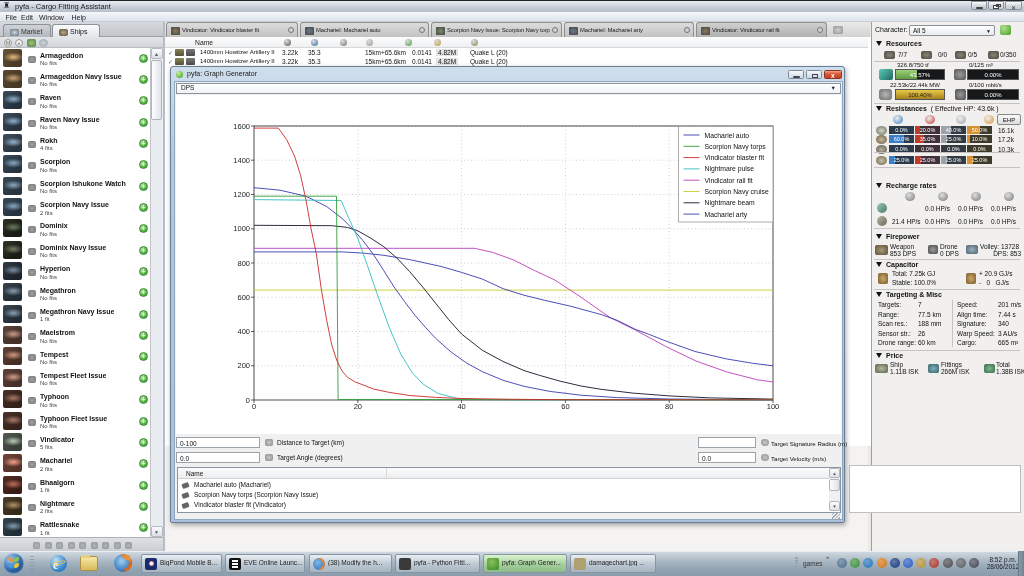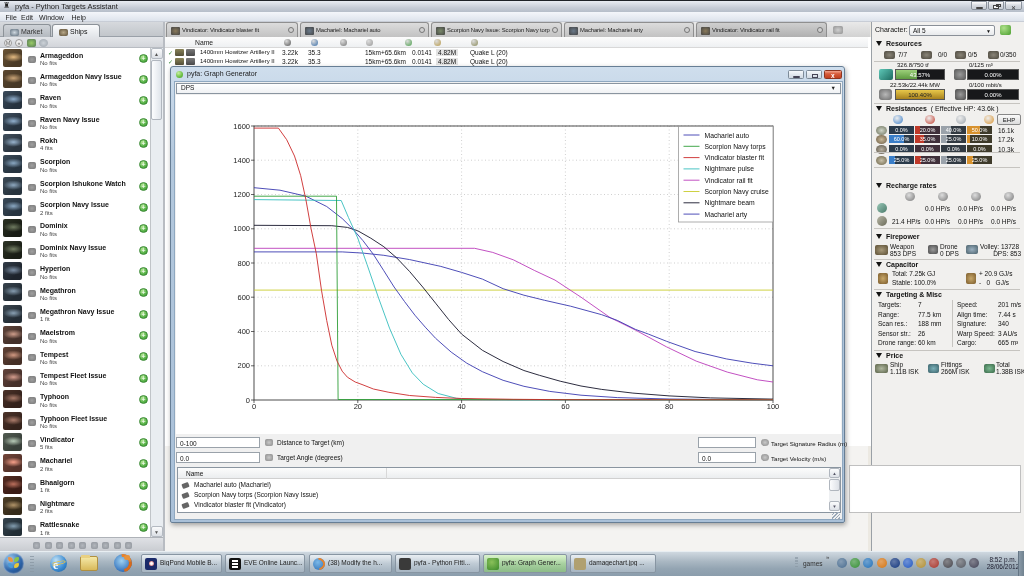--- a/index.html
+++ b/index.html
@@ -82,21 +82,21 @@
 .tbtn { top:553.5px; height:19px; border:1px solid #8795a2; border-radius:2px;
   background:linear-gradient(rgba(245,249,252,.75), rgba(215,224,232,.55) 50%, rgba(190,202,213,.5));
   font-size:6.5px; color:#222; }
 .tbicon { position:absolute; left:3px; top:3px; width:12px; height:12px; border-radius:2px; }
 .trayicon { top:558px; width:10px; height:10px; border-radius:50%; }
 </style>
 </head>
 <body>
 
 <div class="abs" id="titlebar"></div>
-<div class="abs" id="titletext">pyfa - Python Targets Assistant</div>
+<div class="abs" id="titletext">pyfa - Cargo Fitting Assistant</div>
 <div class="abs" style="left:3px;top:2px;width:9px;height:8px;font-size:8px;line-height:8px;color:#222;">♜</div>
 <div class="abs winbtn" style="left:971px;width:16px;">
     <div class="abs" style="left:4px;top:4.5px;width:7px;height:2px;background:#444;border-radius:1px;"></div>
   </div>
 <div class="abs winbtn" style="left:988px;width:16px;">
     <div class="abs" style="left:4px;top:2.5px;width:6px;height:4px;border:1px solid #444;background:#f4f6f8;"></div>
     <div class="abs" style="left:6.5px;top:1.5px;width:5px;height:3.5px;border:1px solid #444;"></div>
   </div>
 <div class="abs winbtn" style="left:1005px;width:17px;">
     <div class="abs" style="left:5px;top:1.5px;font-size:6px;color:#333;">✕</div>

